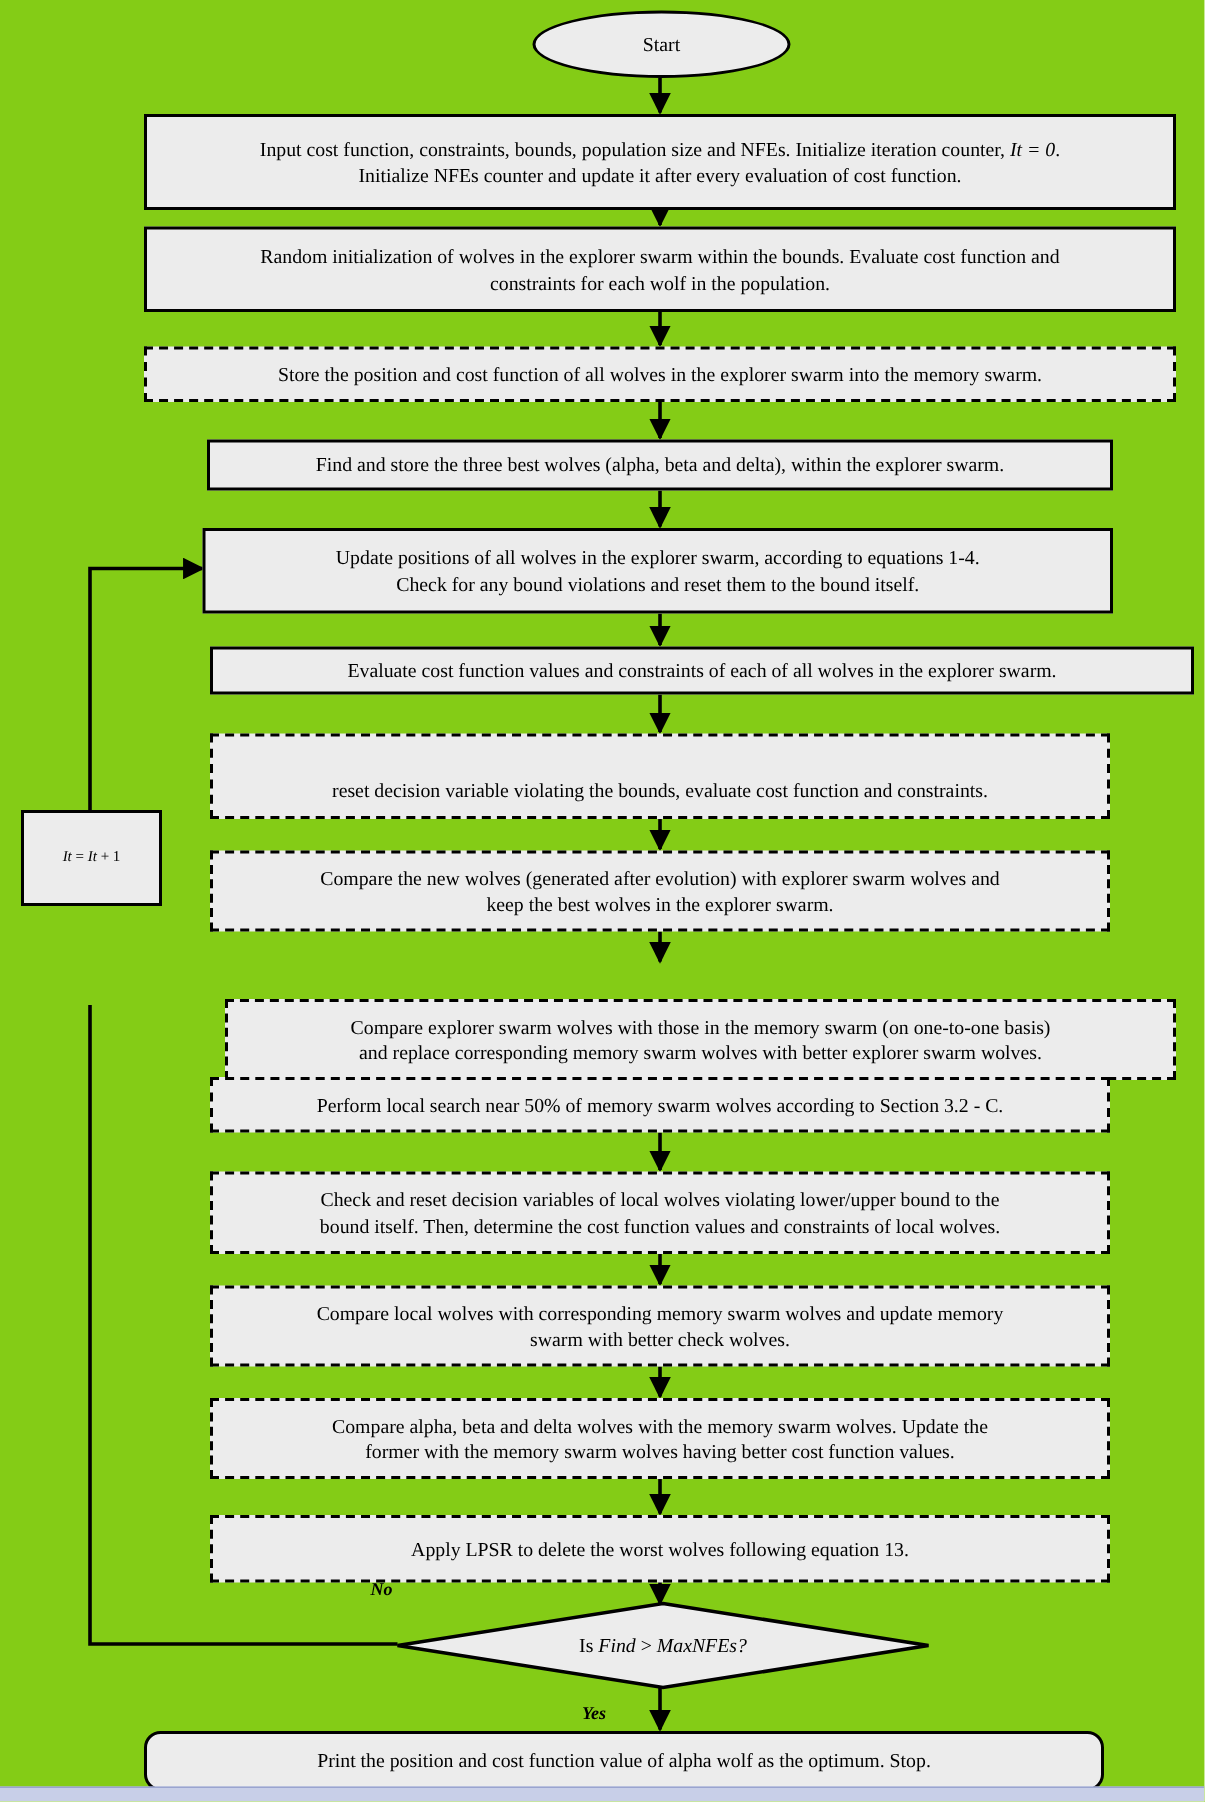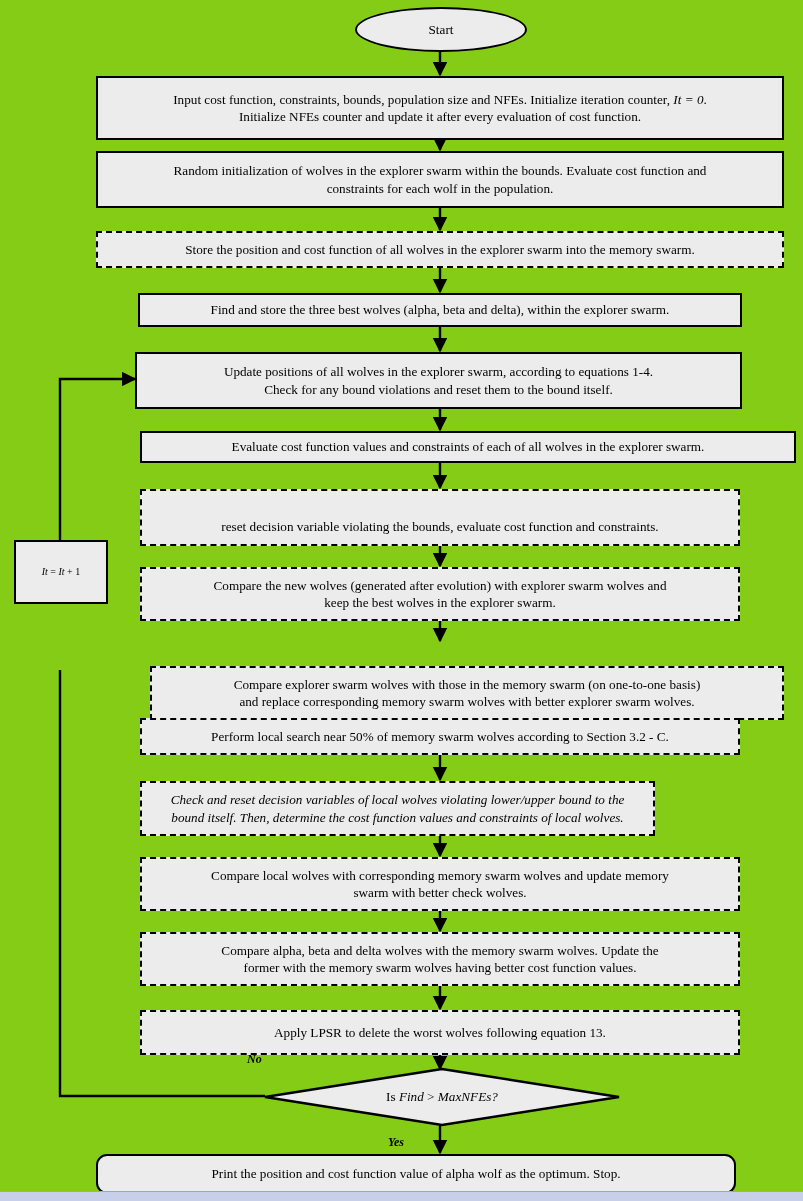--- a/index.html
+++ b/index.html
@@ -202,21 +202,21 @@
     <span class="txt">
       <span>Compare explorer swarm wolves with those in the memory swarm (on one-to-one basis)</span><br>
       <span>and replace corresponding memory swarm wolves with better explorer swarm wolves.</span>
     </span>
   </div>
 
   <div class="node dashed" style="left:140px; top:718px; width:600px; height:37px;">
     <span class="txt">Perform local search near 50% of memory swarm wolves according to Section 3.2 - C.</span>
   </div>
 
-  <div class="node dashed" style="left:140px; top:781px; width:515px; height:55px;font-style:italic;">
+  <div class="node dashed" style="left:140px; top:781px; width:600px; height:55px;">
     <span class="txt">
       <span>Check and reset decision variables of local wolves violating lower/upper bound to the</span><br>
       <span>bound itself. Then, determine the cost function values and constraints of local wolves.</span>
     </span>
   </div>
 
   <div class="node dashed" style="left:140px; top:857px; width:600px; height:54px;">
     <span class="txt">
       <span>Compare local wolves with corresponding memory swarm wolves and update memory</span><br>
       <span>swarm with better check wolves.</span>

